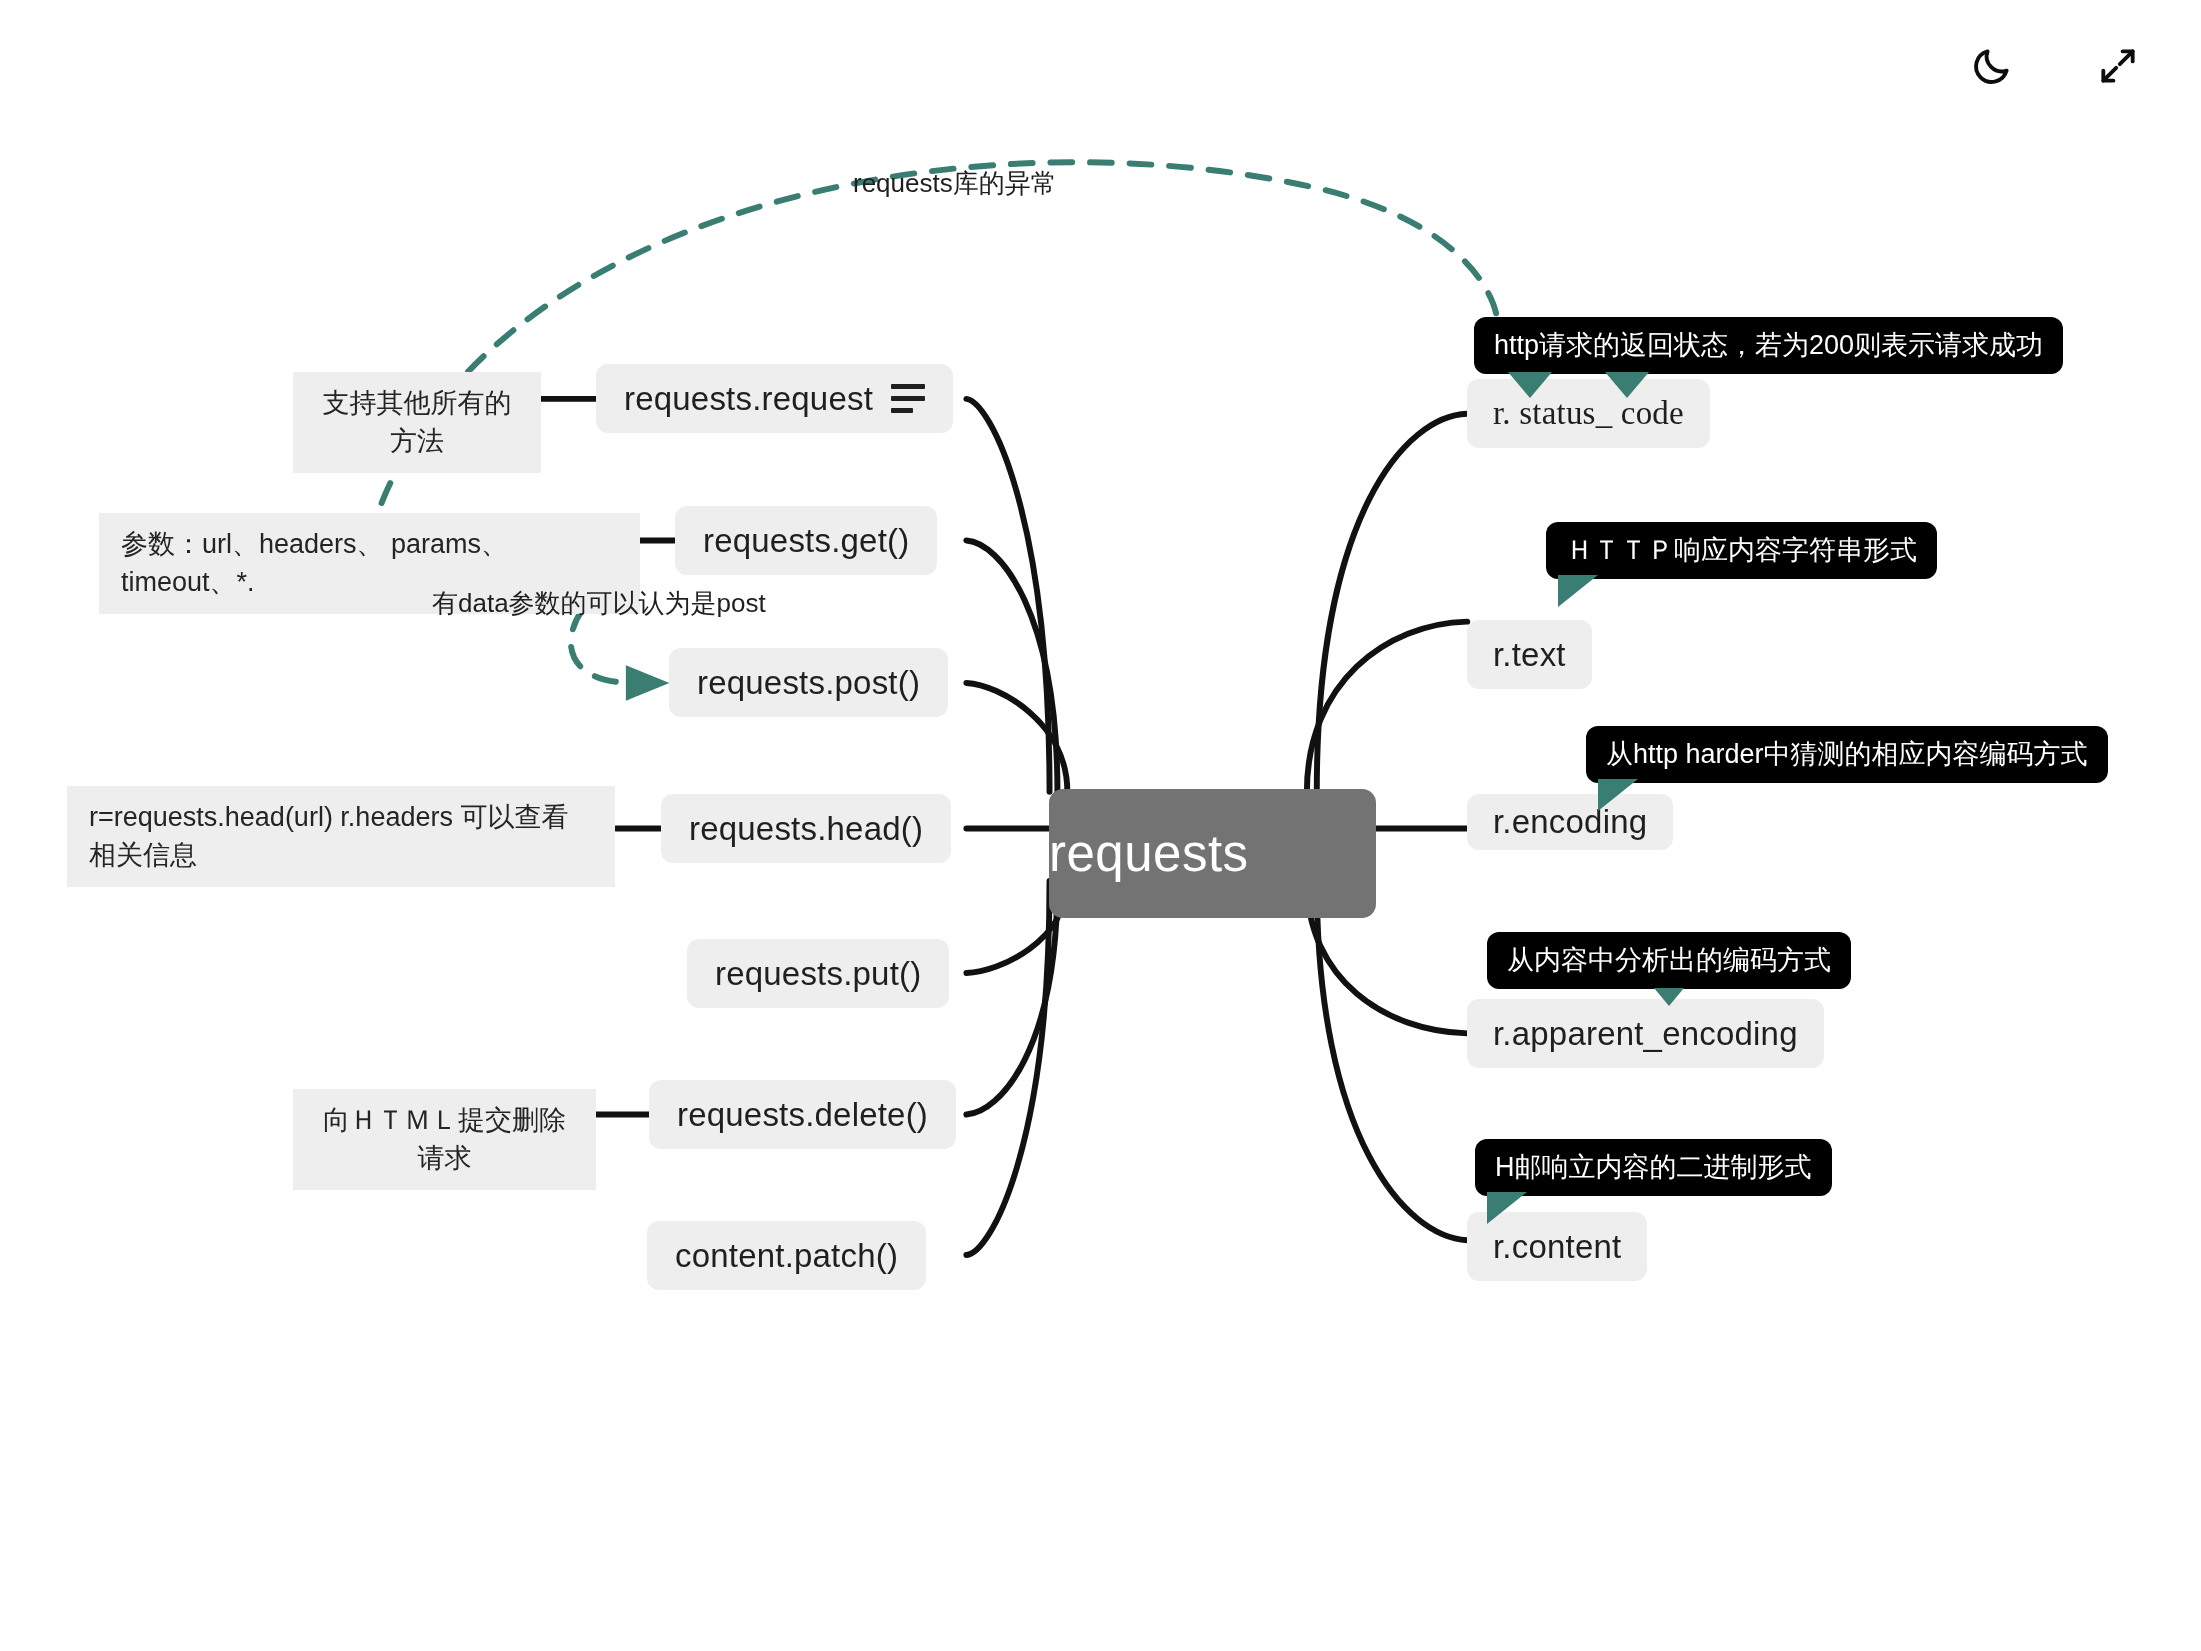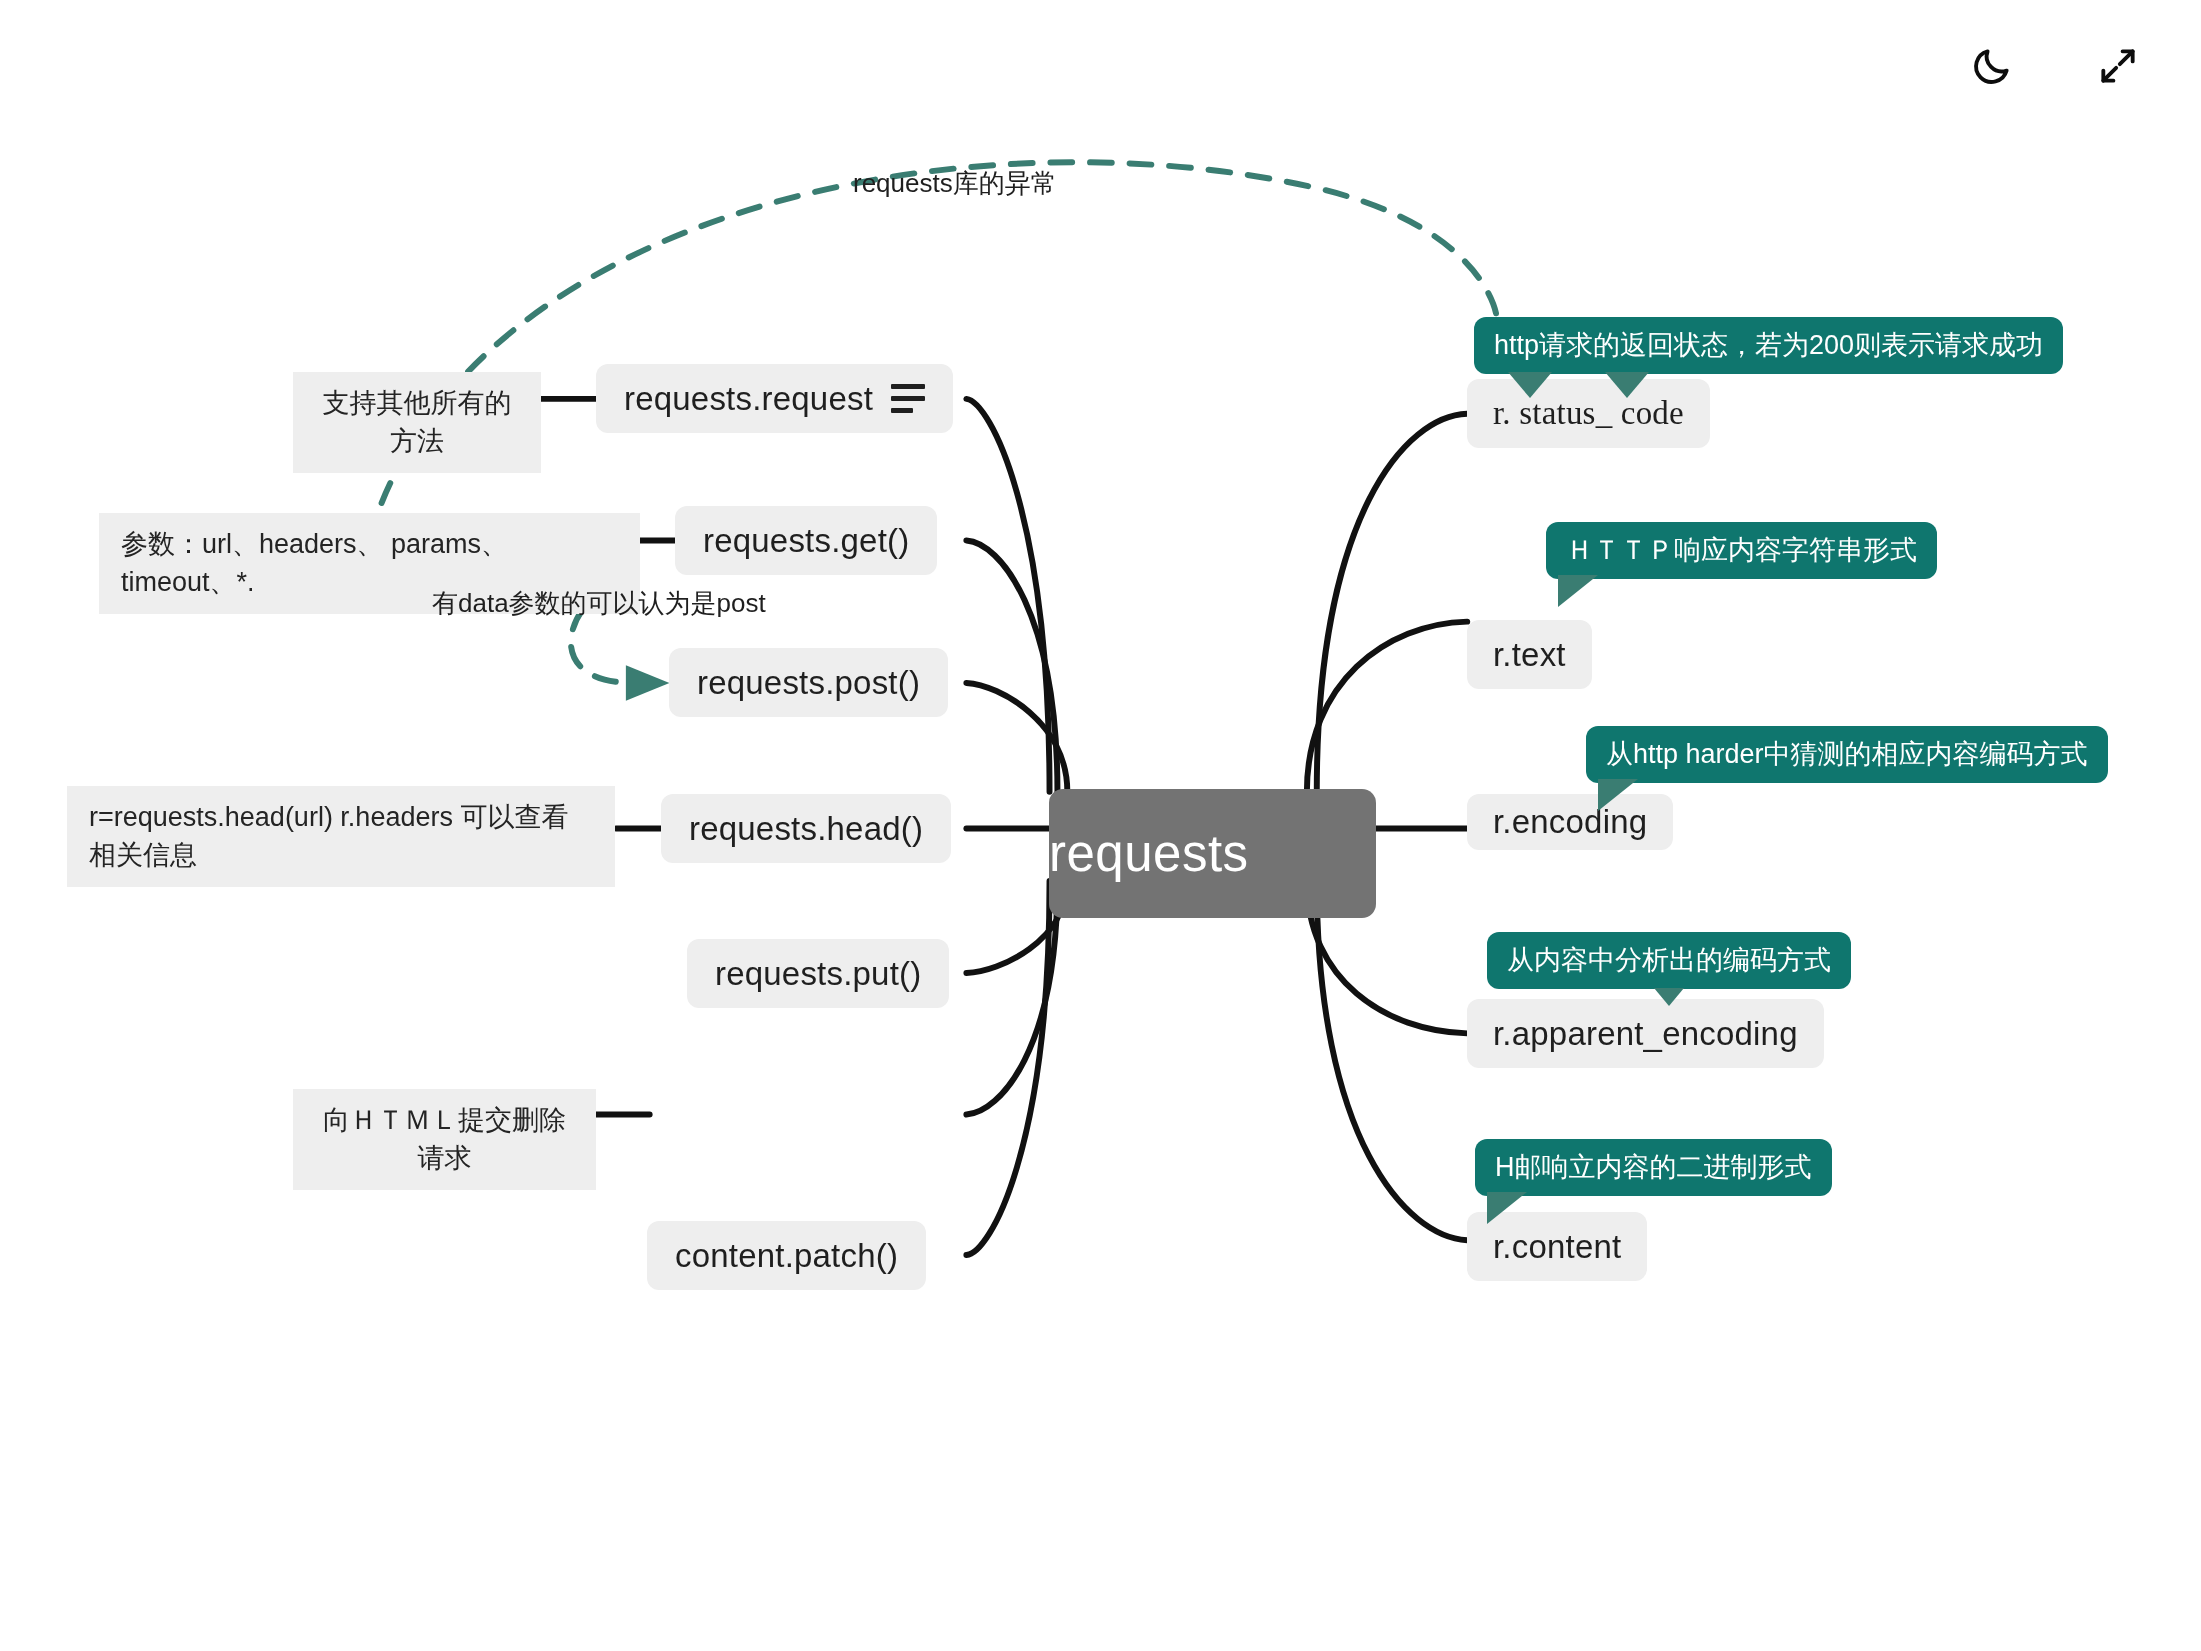--- a/index.html
+++ b/index.html
@@ -96,21 +96,21 @@
     padding: 12px 22px;
     box-sizing: border-box;
     font-size: 27px;
     line-height: 1.42;
     color: #242424;
   }
 
   
   .callout {
     position: absolute;
-    background: #0f766e;
+    background: #000000;
     border-radius: 12px;
     padding: 11px 20px;
     box-sizing: border-box;
     color: #ffffff;
     font-size: 27px;
     line-height: 1.3;
     white-space: nowrap;
   }
   .callout .tail {
     position: absolute;
@@ -278,20 +278,23 @@
   </div>
 
   <div class="node method" style="left:661px; top:794px; height:69px;">
     <span class="node-label">requests.head()</span>
   </div>
 
   <div class="node method" style="left:687px; top:939px; height:69px;">
     <span class="node-label">requests.put()</span>
   </div>
 
+  <div class="node method" style="left:649px; top:1080px; height:69px;">
+    <span class="node-label">requests.delete()</span>
+  </div>
 
   <div class="node method" style="left:647px; top:1221px; height:69px;">
     <span class="node-label">content.patch()</span>
   </div>
 
   <div class="node attr" style="left:1467px; top:379px; height:69px;font-family:Liberation Serif, serif;">
     <span class="node-label">r. status_ code</span>
   </div>
 
   <div class="node attr" style="left:1467px; top:586px; height:69px;margin-top:34px;">

